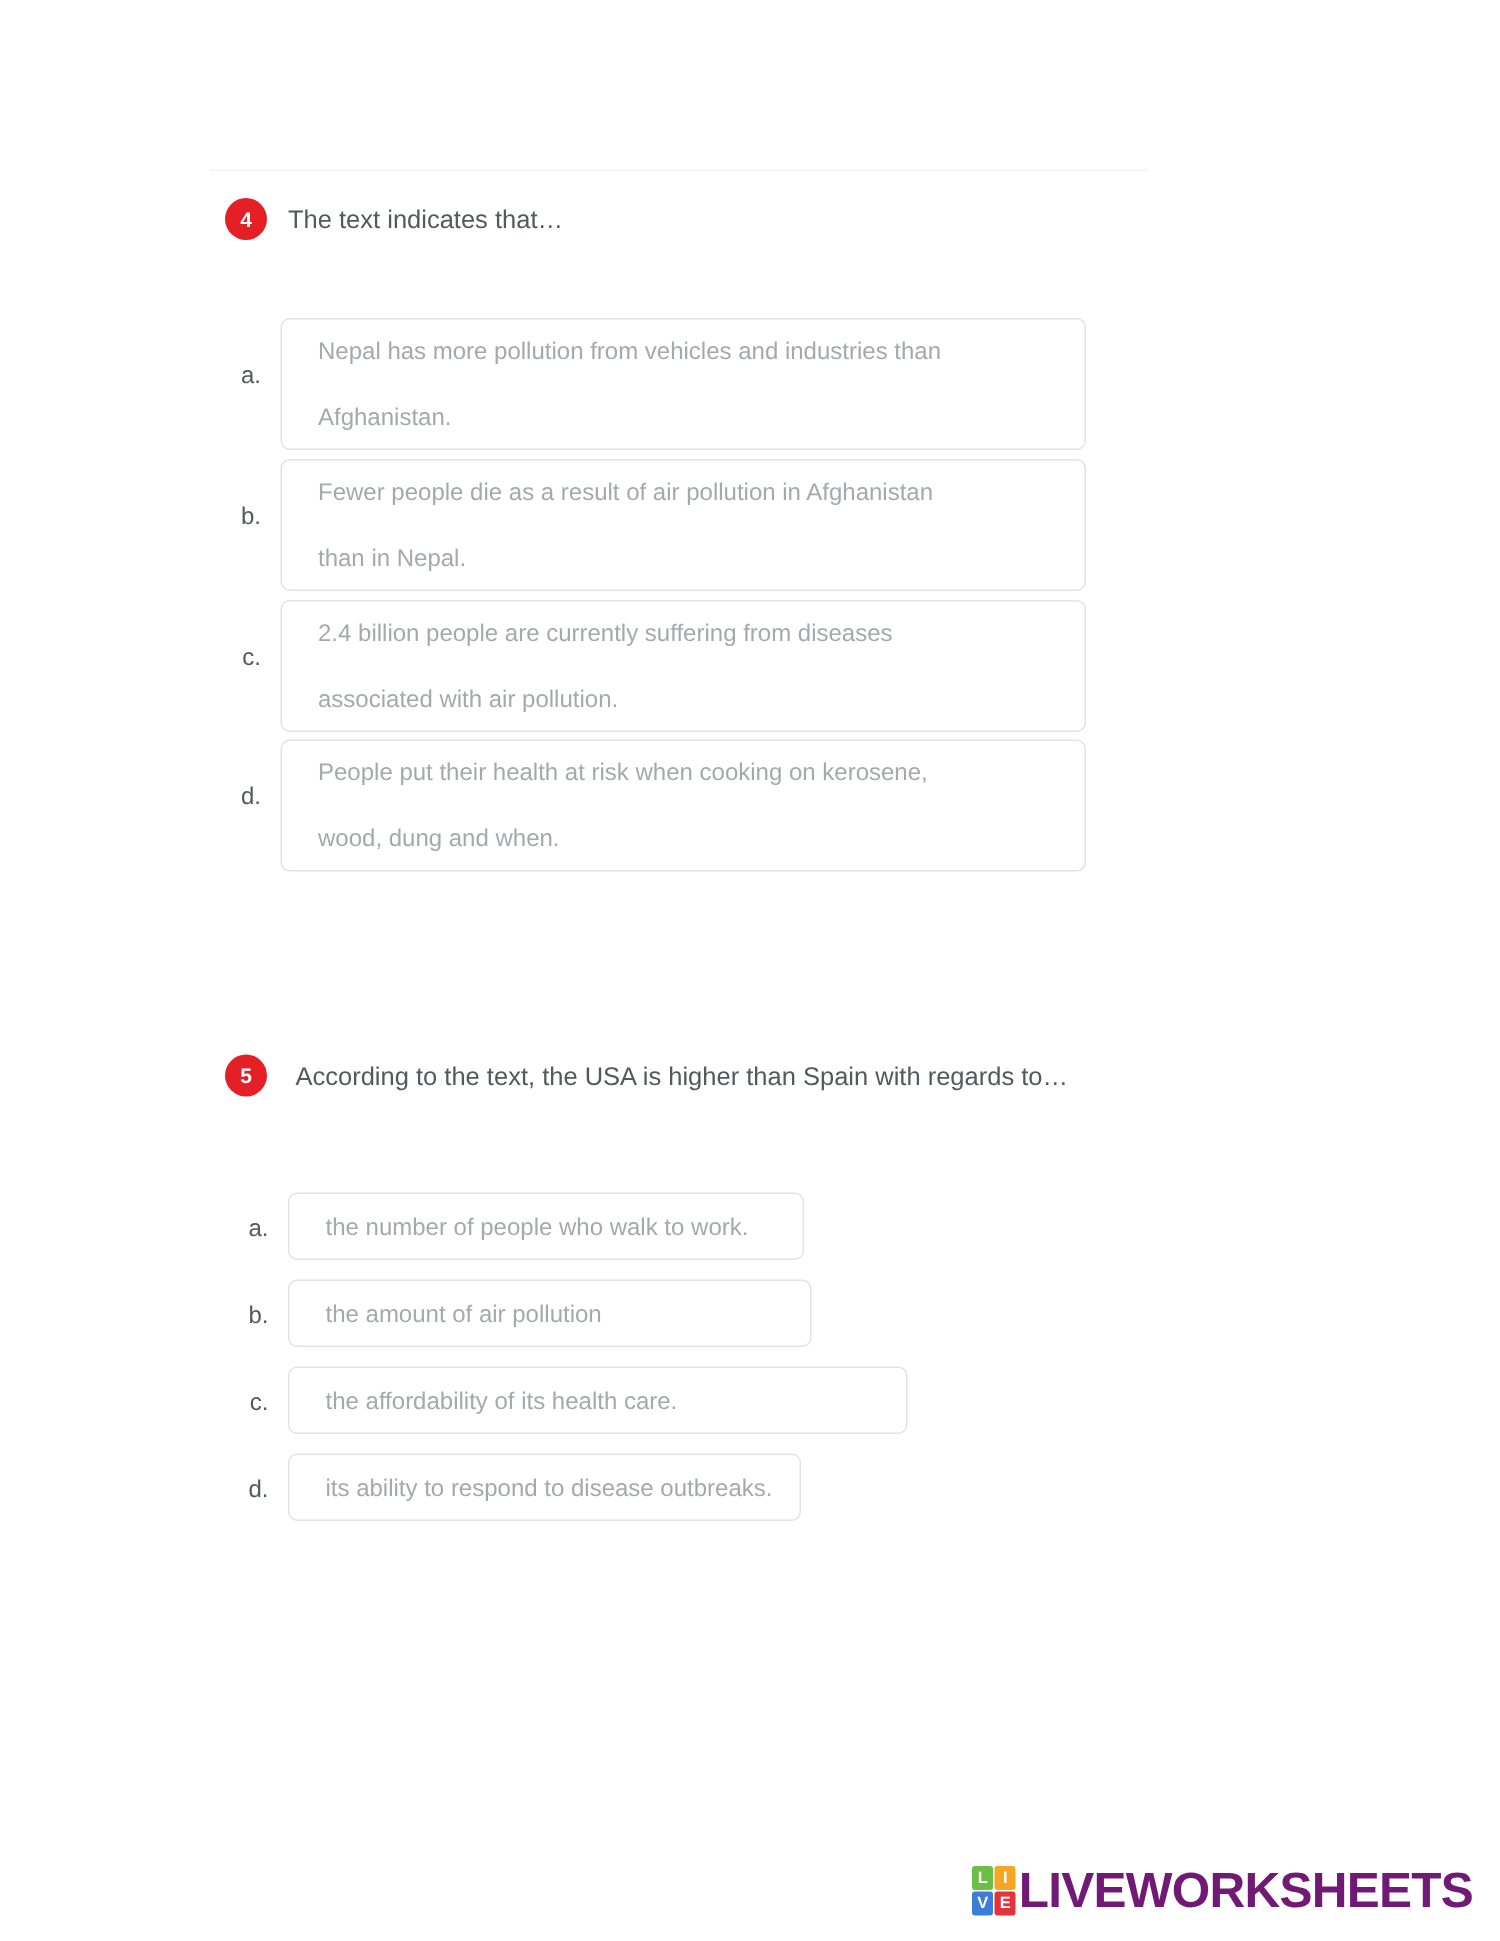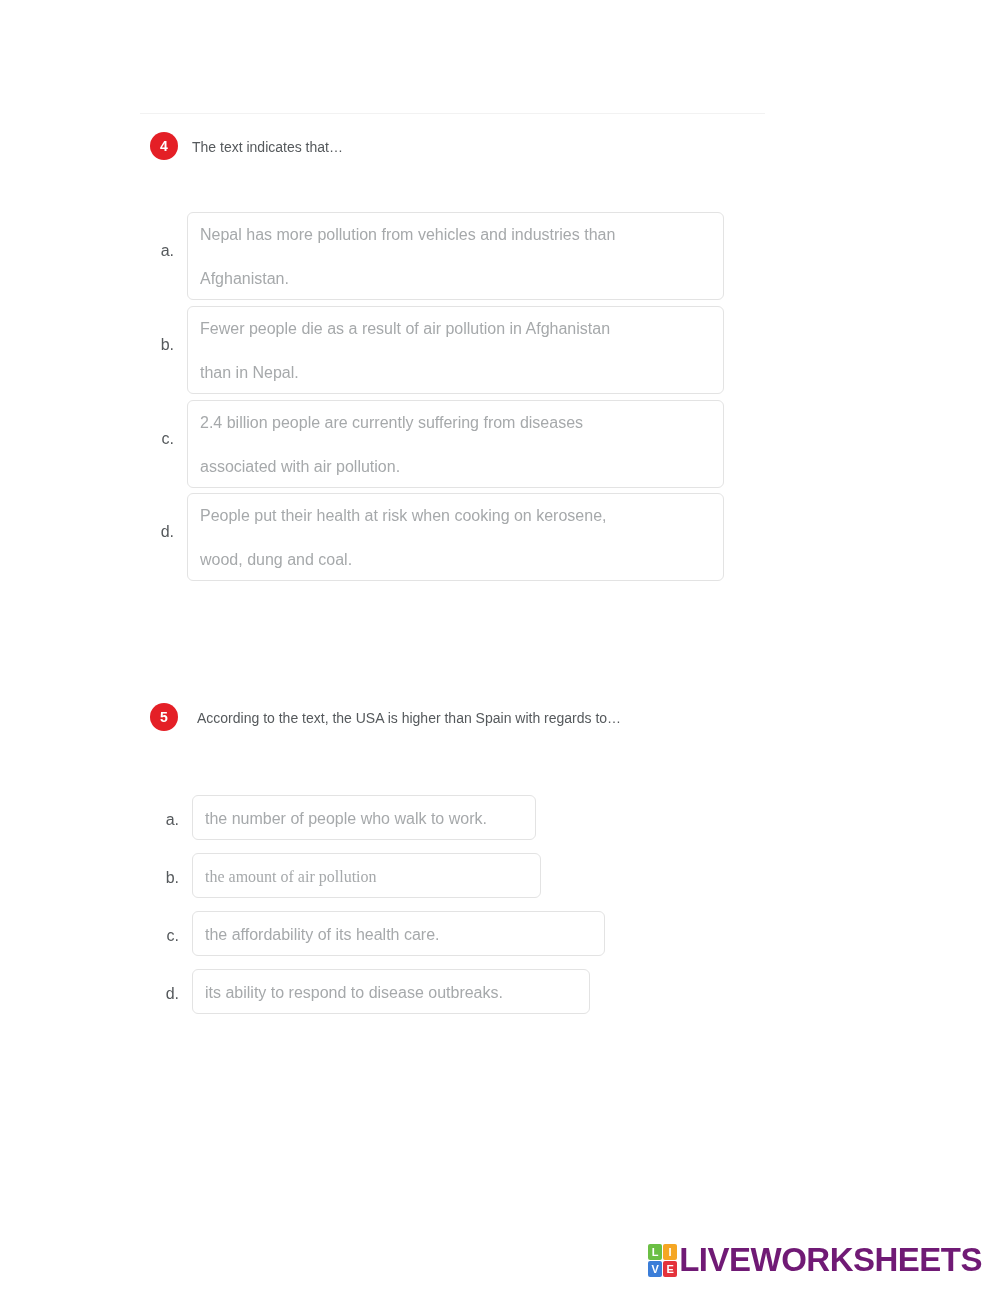--- a/index.html
+++ b/index.html
@@ -61,21 +61,21 @@
     font-size: 14px;
     font-weight: bold;
     line-height: 28px;
     text-align: center;
     letter-spacing: 0;
   }
 
   .q-text {
     position: absolute;
     top: 3px;
-    font-size: 14px;
+    font-size: 17px;
     color: #55595c;
     line-height: 24px;
     white-space: nowrap;
     font-weight: 400;
   }
   #question-4 .q-text { left: 192px; }
   #question-5 .q-text { left: 197px; }
 
   
   .options {
@@ -107,20 +107,21 @@
     background: #ffffff;
     color: #a6a9ab;
     font-size: 16px;
     line-height: 38px;
     padding: 0 0 0 12px;
     overflow: hidden;
   }
   .option-box .line {
     display: block;
     white-space: nowrap;
+    margin-left: 12px;
   }
 
   
   #question-4 .option-letter { left: 150px; width: 24px; }
   #question-4 .option-box {
     left: 187px;
     width: 537px;
     height: 88px;
     line-height: 44px;
   }
@@ -135,25 +136,25 @@
 
   
   #question-5 .option-letter { left: 155px; width: 24px; }
   #question-5 .option-box {
     left: 192px;
     height: 45px;
     line-height: 45px;
   }
   #q5-opt-a .option-box { top: 58px; width: 344px; }
   #q5-opt-a .option-letter { top: 75px; }
-  #q5-opt-b .option-box { top: 116px; width: 349px; font-family: Liberation Serif, serif; }
+  #q5-opt-b .option-box { top: 116px; width: 349px; }
   #q5-opt-b .option-letter { top: 133px; }
   #q5-opt-c .option-box { top: 174px; width: 413px; }
   #q5-opt-c .option-letter { top: 191px; }
-  #q5-opt-d .option-box { top: 232px; width: 398px; }
+  #q5-opt-d .option-box { top: 232px; width: 342px; }
   #q5-opt-d .option-letter { top: 249px; }
 
   
   .footer-logo {
     position: absolute;
     right: 18px;
     top: 1243px;
     display: flex;
     align-items: center;
   }
@@ -222,21 +223,21 @@
         <div class="option-box">
           <span class="line">2.4 billion people are currently suffering from diseases</span>
           <span class="line">associated with air pollution.</span>
         </div>
       </li>
 
       <li class="option-row" id="q4-opt-d">
         <span class="option-letter">d.</span>
         <div class="option-box">
           <span class="line">People put their health at risk when cooking on kerosene,</span>
-          <span class="line">wood, dung and coal.</span>
+          <span class="line">wood, dung and when.</span>
         </div>
       </li>
     </ul>
   </section>
 
   <section class="question-block" id="question-5">
     <div class="question-head">
       <span class="q-badge">5</span>
       <span class="q-text">According to the text, the USA is higher than Spain with regards to…</span>
     </div>

